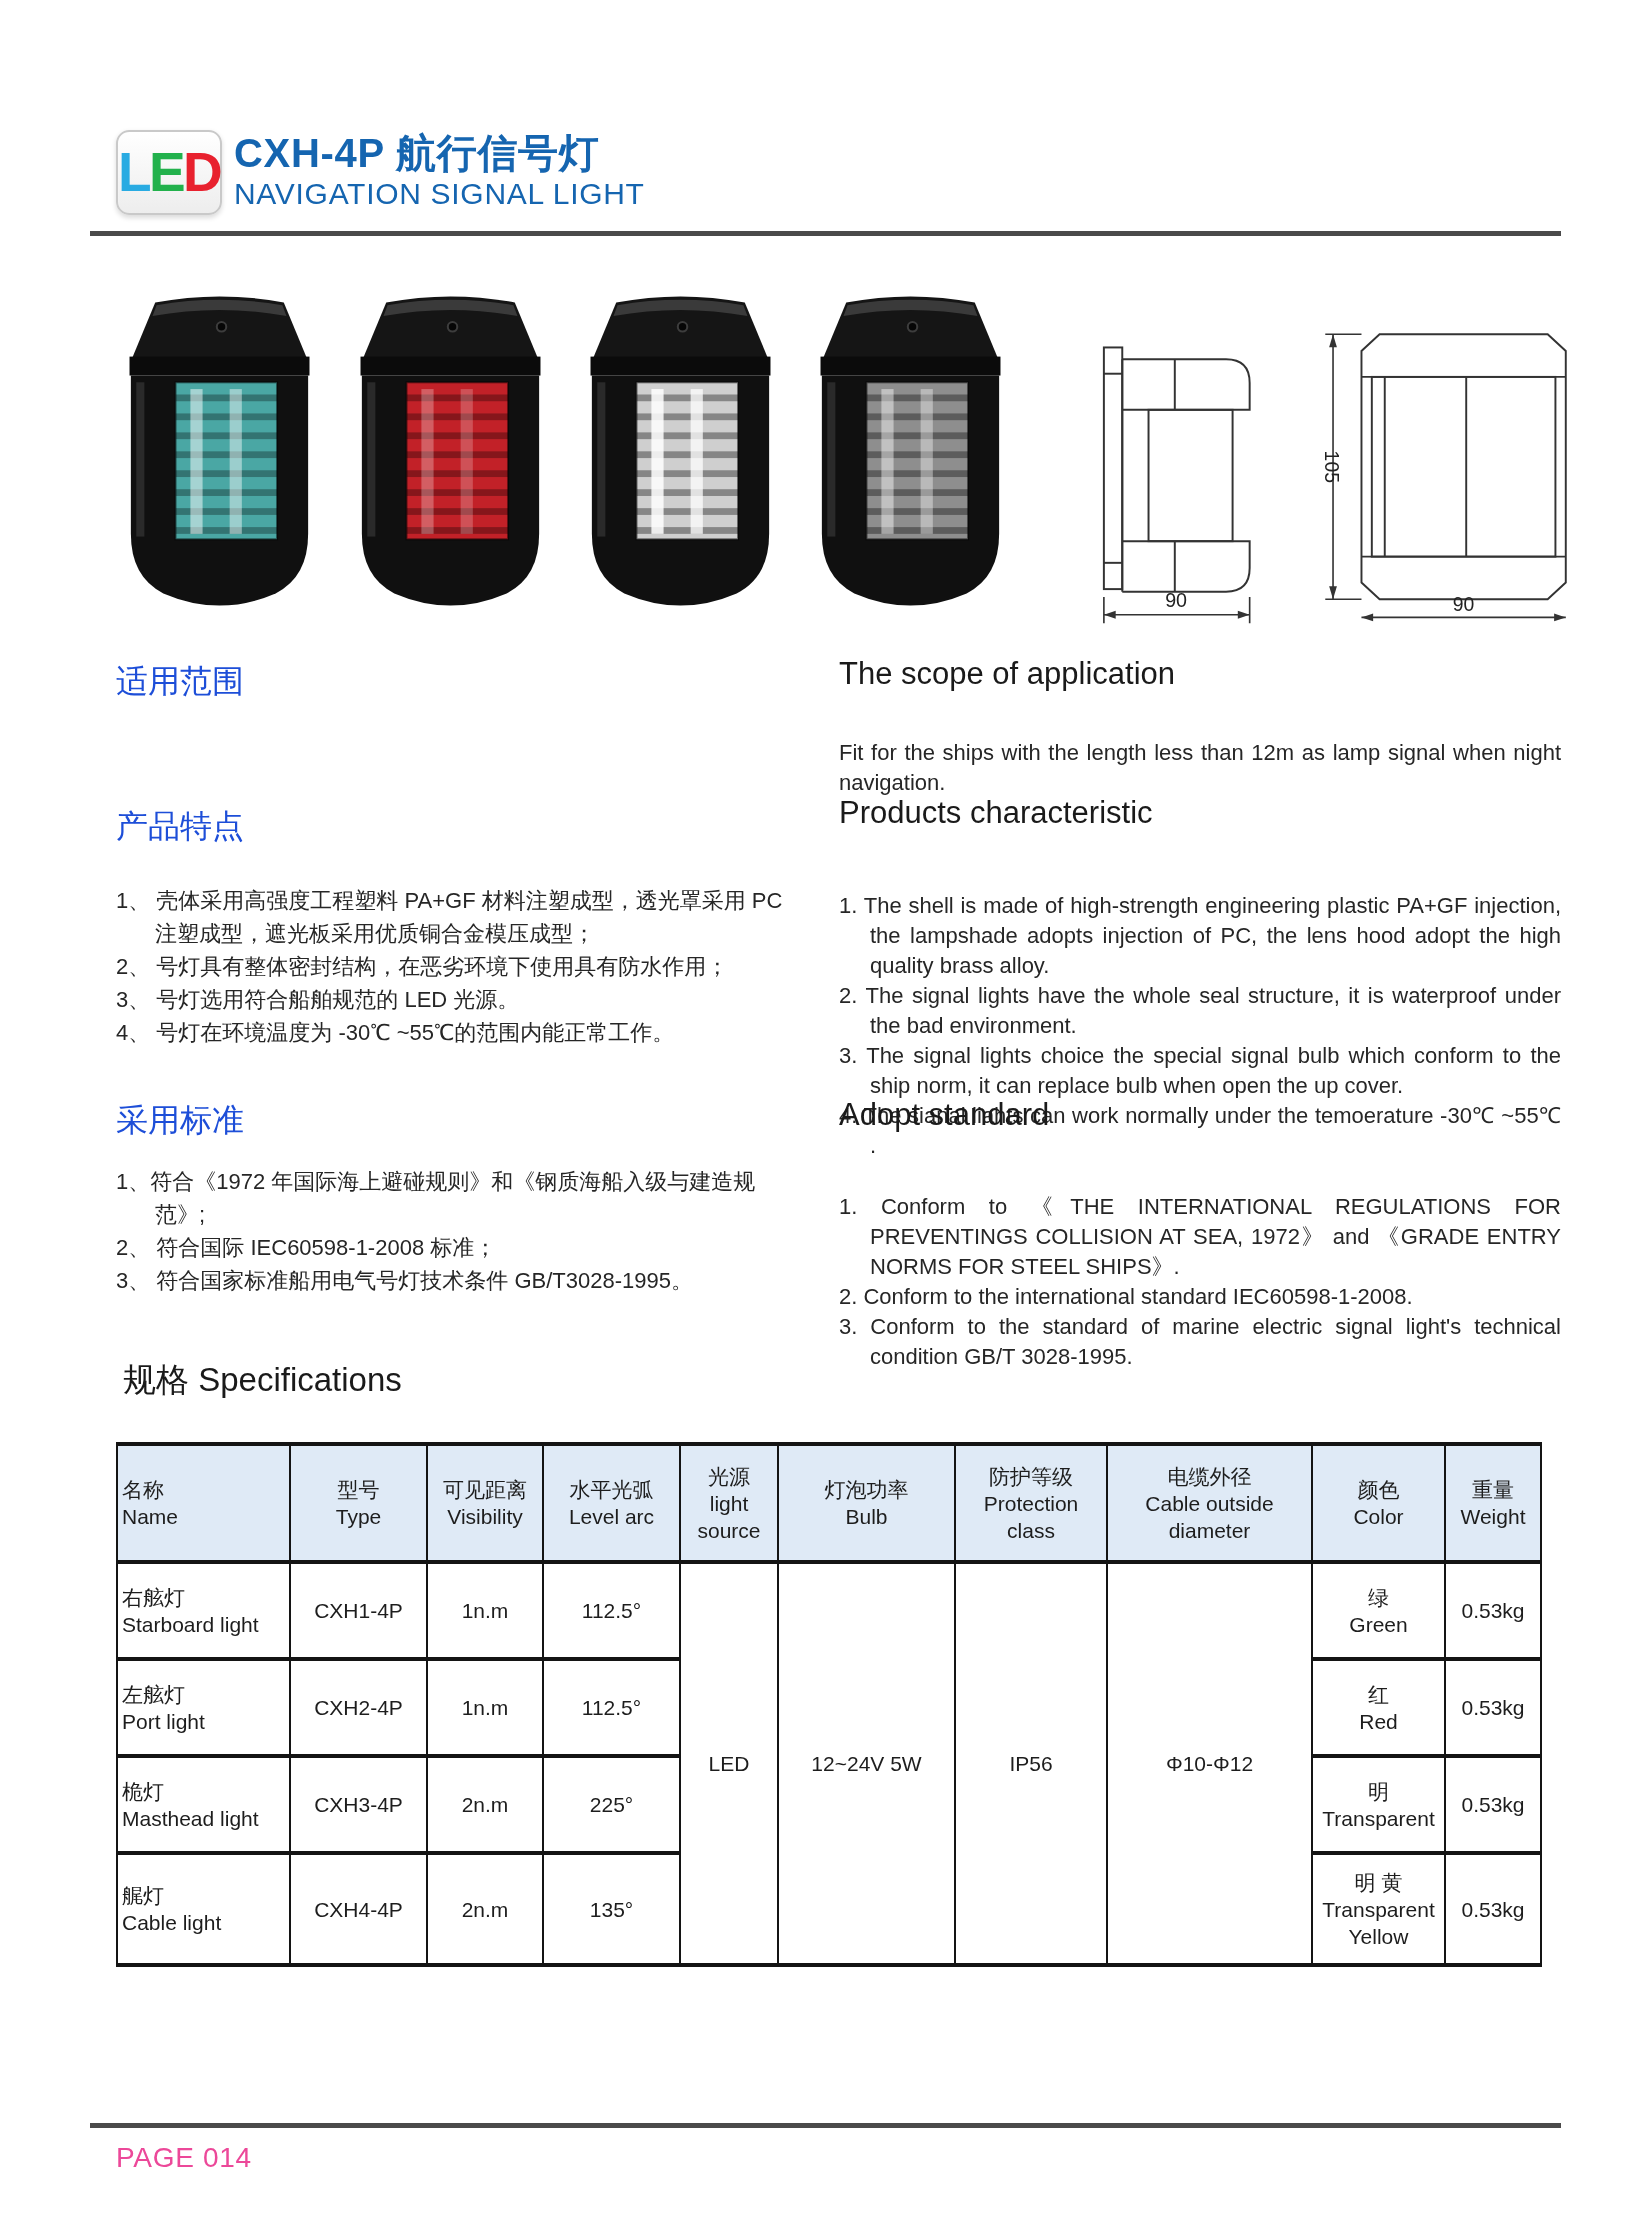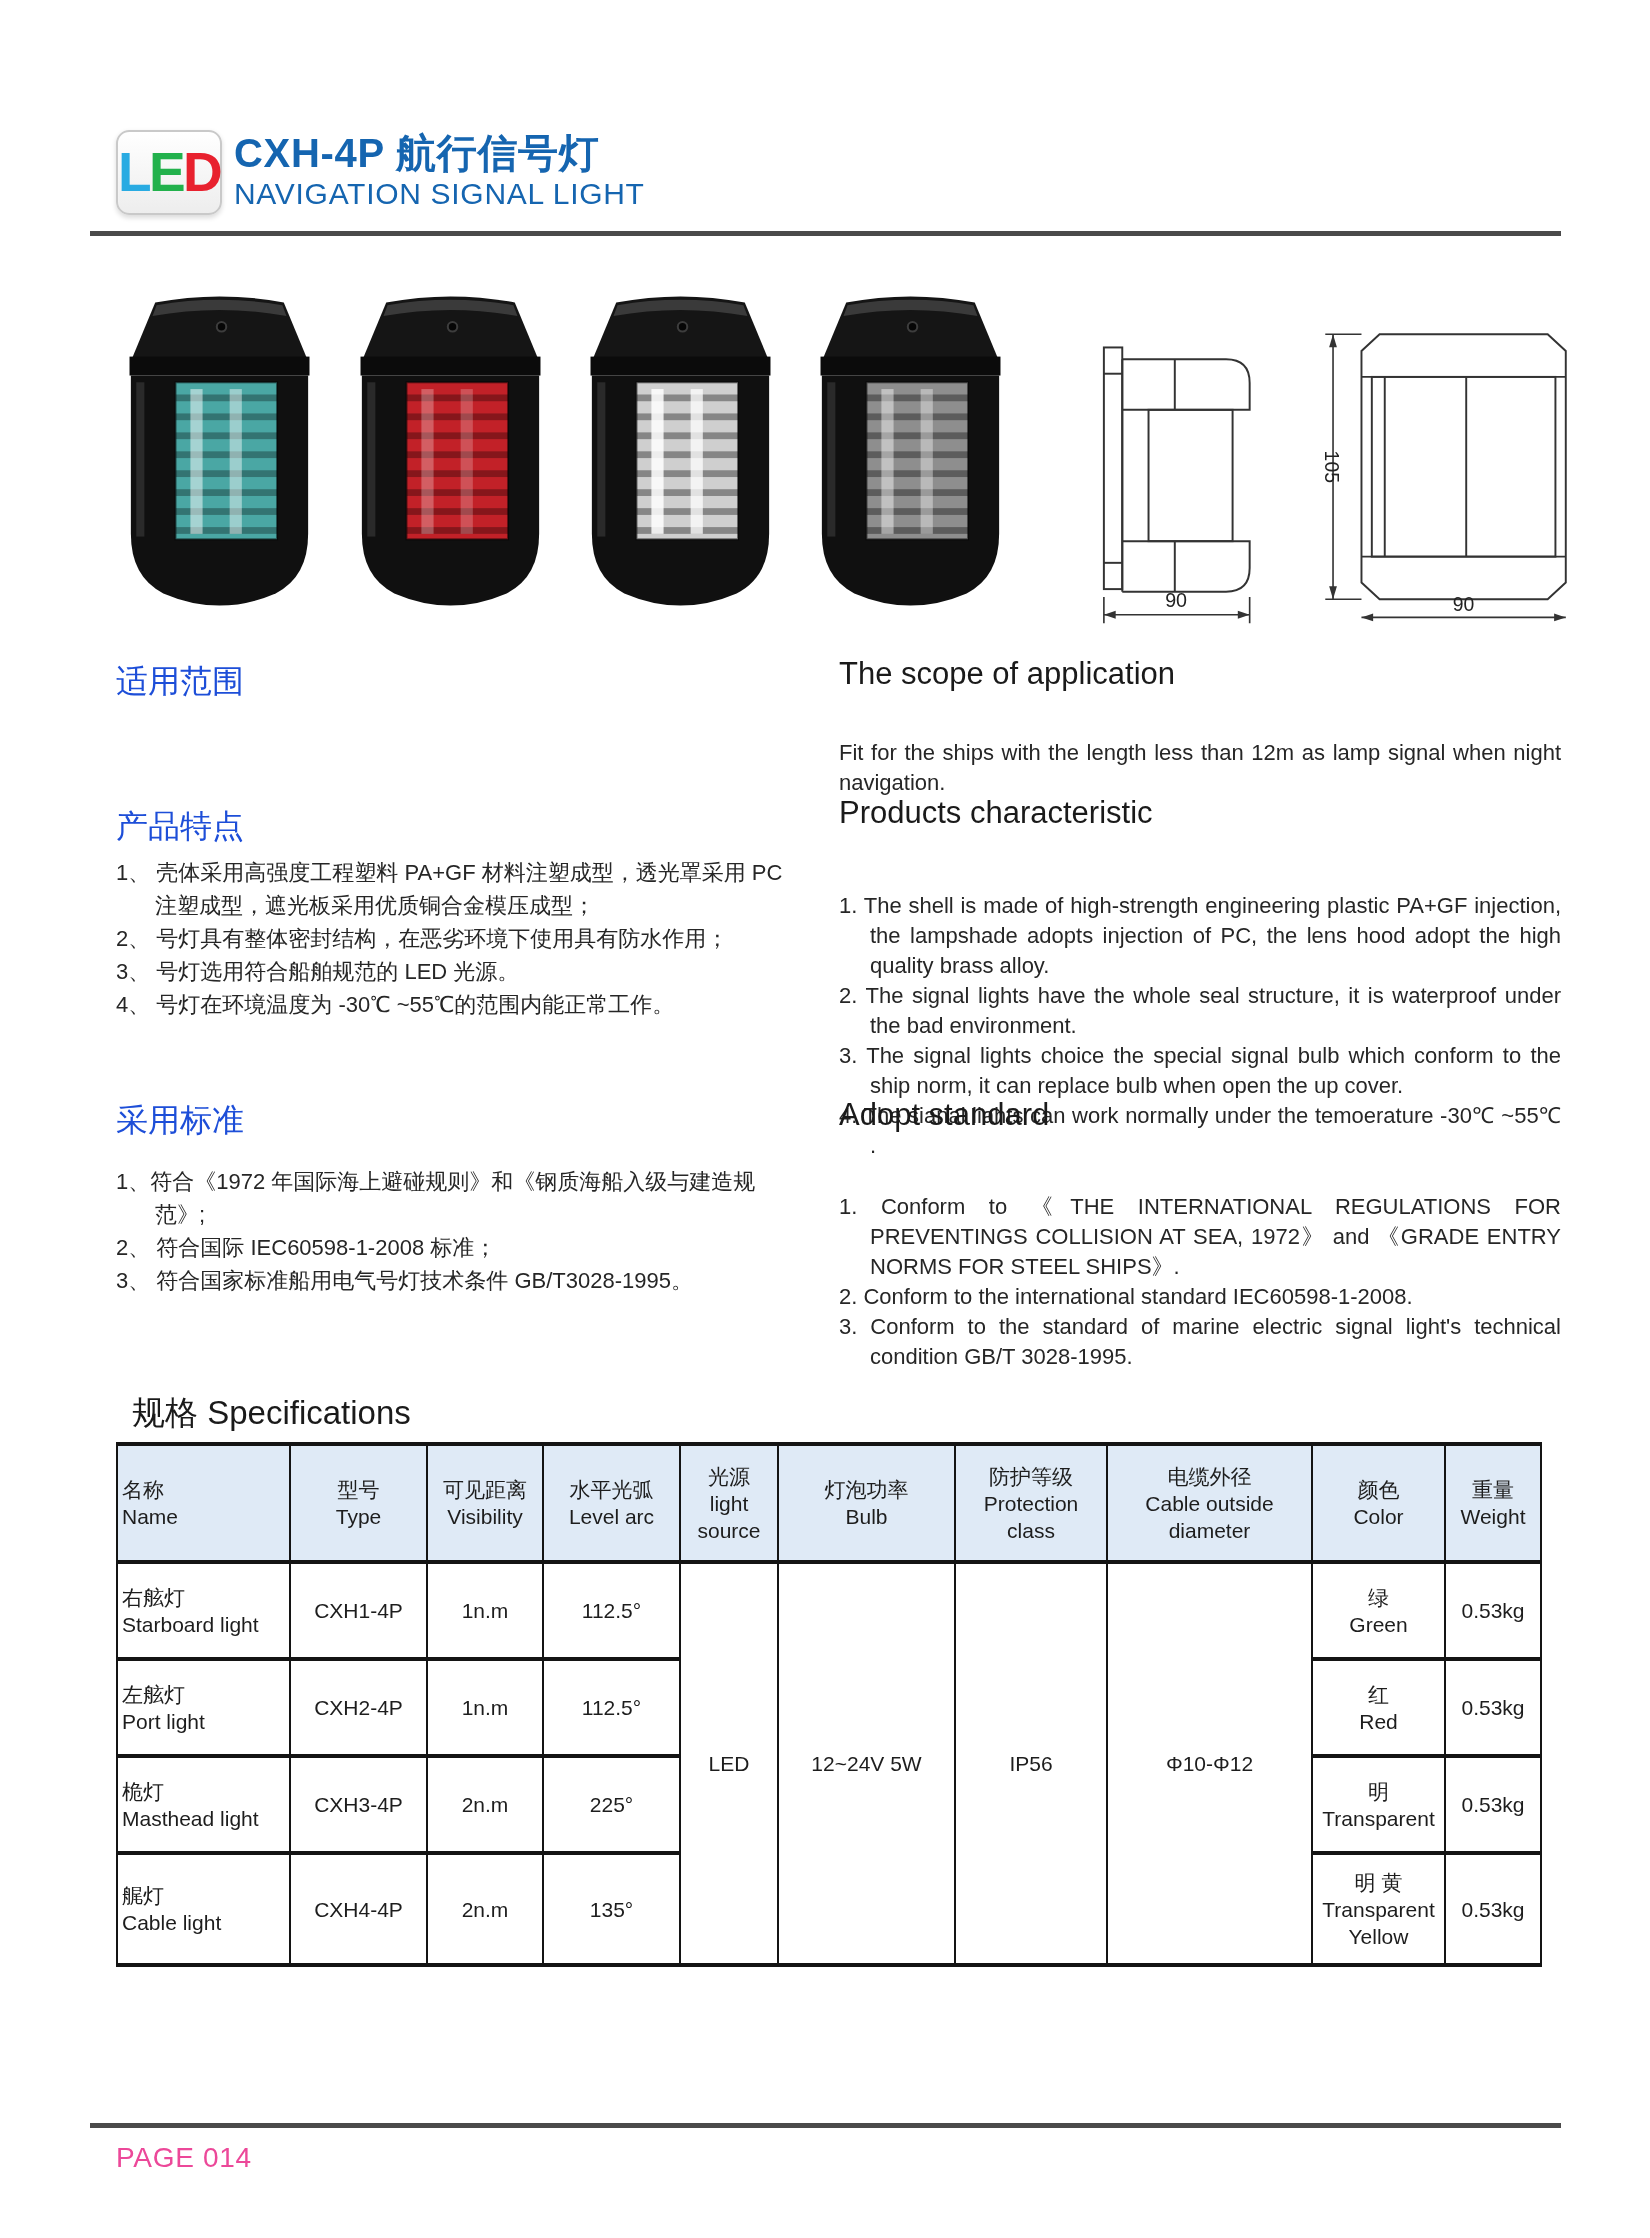--- a/index.html
+++ b/index.html
@@ -42,21 +42,21 @@
   .col-l { left:116px;  width:673px; }
   .col-r { left:839px; width:722px; }
   .sec-title-cn { position:absolute; font-size:32px; font-weight:500; color:#1d4ed8; }
   .sec-title-en { position:absolute; font-size:31px; font-weight:500; color:#1a1a1a; }
   .sec-body { position:absolute; font-size:22px; color:#262626; line-height:33px; }
   .sec-body-en { text-align:justify; line-height:30px;margin-top:32px; }
   .li { padding-left:39px; text-indent:-39px; }
   .li-en { padding-left:31px; text-indent:-31px; }
 
   
-  .spec-title { position:absolute; left:132px; top:1358px; font-size:33px; font-weight:500; color:#1a1a1a;margin-top:33px; }
+  .spec-title { position:absolute; left:123px; top:1358px; font-size:33px; font-weight:500; color:#1a1a1a; }
   table.spec {
     position:absolute; left:116px; top:1442px; width:1423px;
     border-collapse:collapse; table-layout:fixed;
   }
   table.spec th, table.spec td {
     border:2px solid #141414; border-top-width:4px; border-bottom-width:4px;
     font-size:21px; color:#1d1d1d; text-align:center; vertical-align:middle;
     padding:4px 5.3px; line-height:27px; font-weight:400;
   }
   table.spec th { background:#dfeaf6; height:106px; }
@@ -216,21 +216,21 @@
       <line x1="92" y1="468" x2="408" y2="468"></line>
     </g>
     <polygon points="92,468 110,462 110,474" fill="#333"></polygon>
     <polygon points="408,468 390,462 390,474" fill="#333"></polygon>
     <text x="250" y="458" font-size="30" fill="#222" text-anchor="middle">90</text>
   </svg>
 
   <div class="sec-title-cn col-l" style="top:660px;">适用范围</div>
 
   <div class="sec-title-cn col-l" style="top:805px;">产品特点</div>
-  <div class="sec-body col-l" style="top:856px; position:absolute;">
+  <div class="sec-body col-l" style="top:884px; position:absolute;">
     <div class="li">1、 壳体采用高强度工程塑料 PA+GF 材料注塑成型，透光罩采用 PC 注塑成型，遮光板采用优质铜合金模压成型；</div>
     <div class="li">2、 号灯具有整体密封结构，在恶劣环境下使用具有防水作用；</div>
     <div class="li">3、 号灯选用符合船舶规范的 LED 光源。</div>
     <div class="li">4、 号灯在环境温度为 -30℃ ~55℃的范围内能正常工作。</div>
   </div>
 
   <div class="sec-title-cn col-l" style="top:1099px;font-family:Liberation Serif, serif;">采用标准</div>
   <div class="sec-body col-l" style="top:1165px; position:absolute;">
     <div class="li">1、符合《1972 年国际海上避碰规则》和《钢质海船入级与建造规范》;</div>
     <div class="li">2、 符合国际 IEC60598-1-2008 标准；</div>

